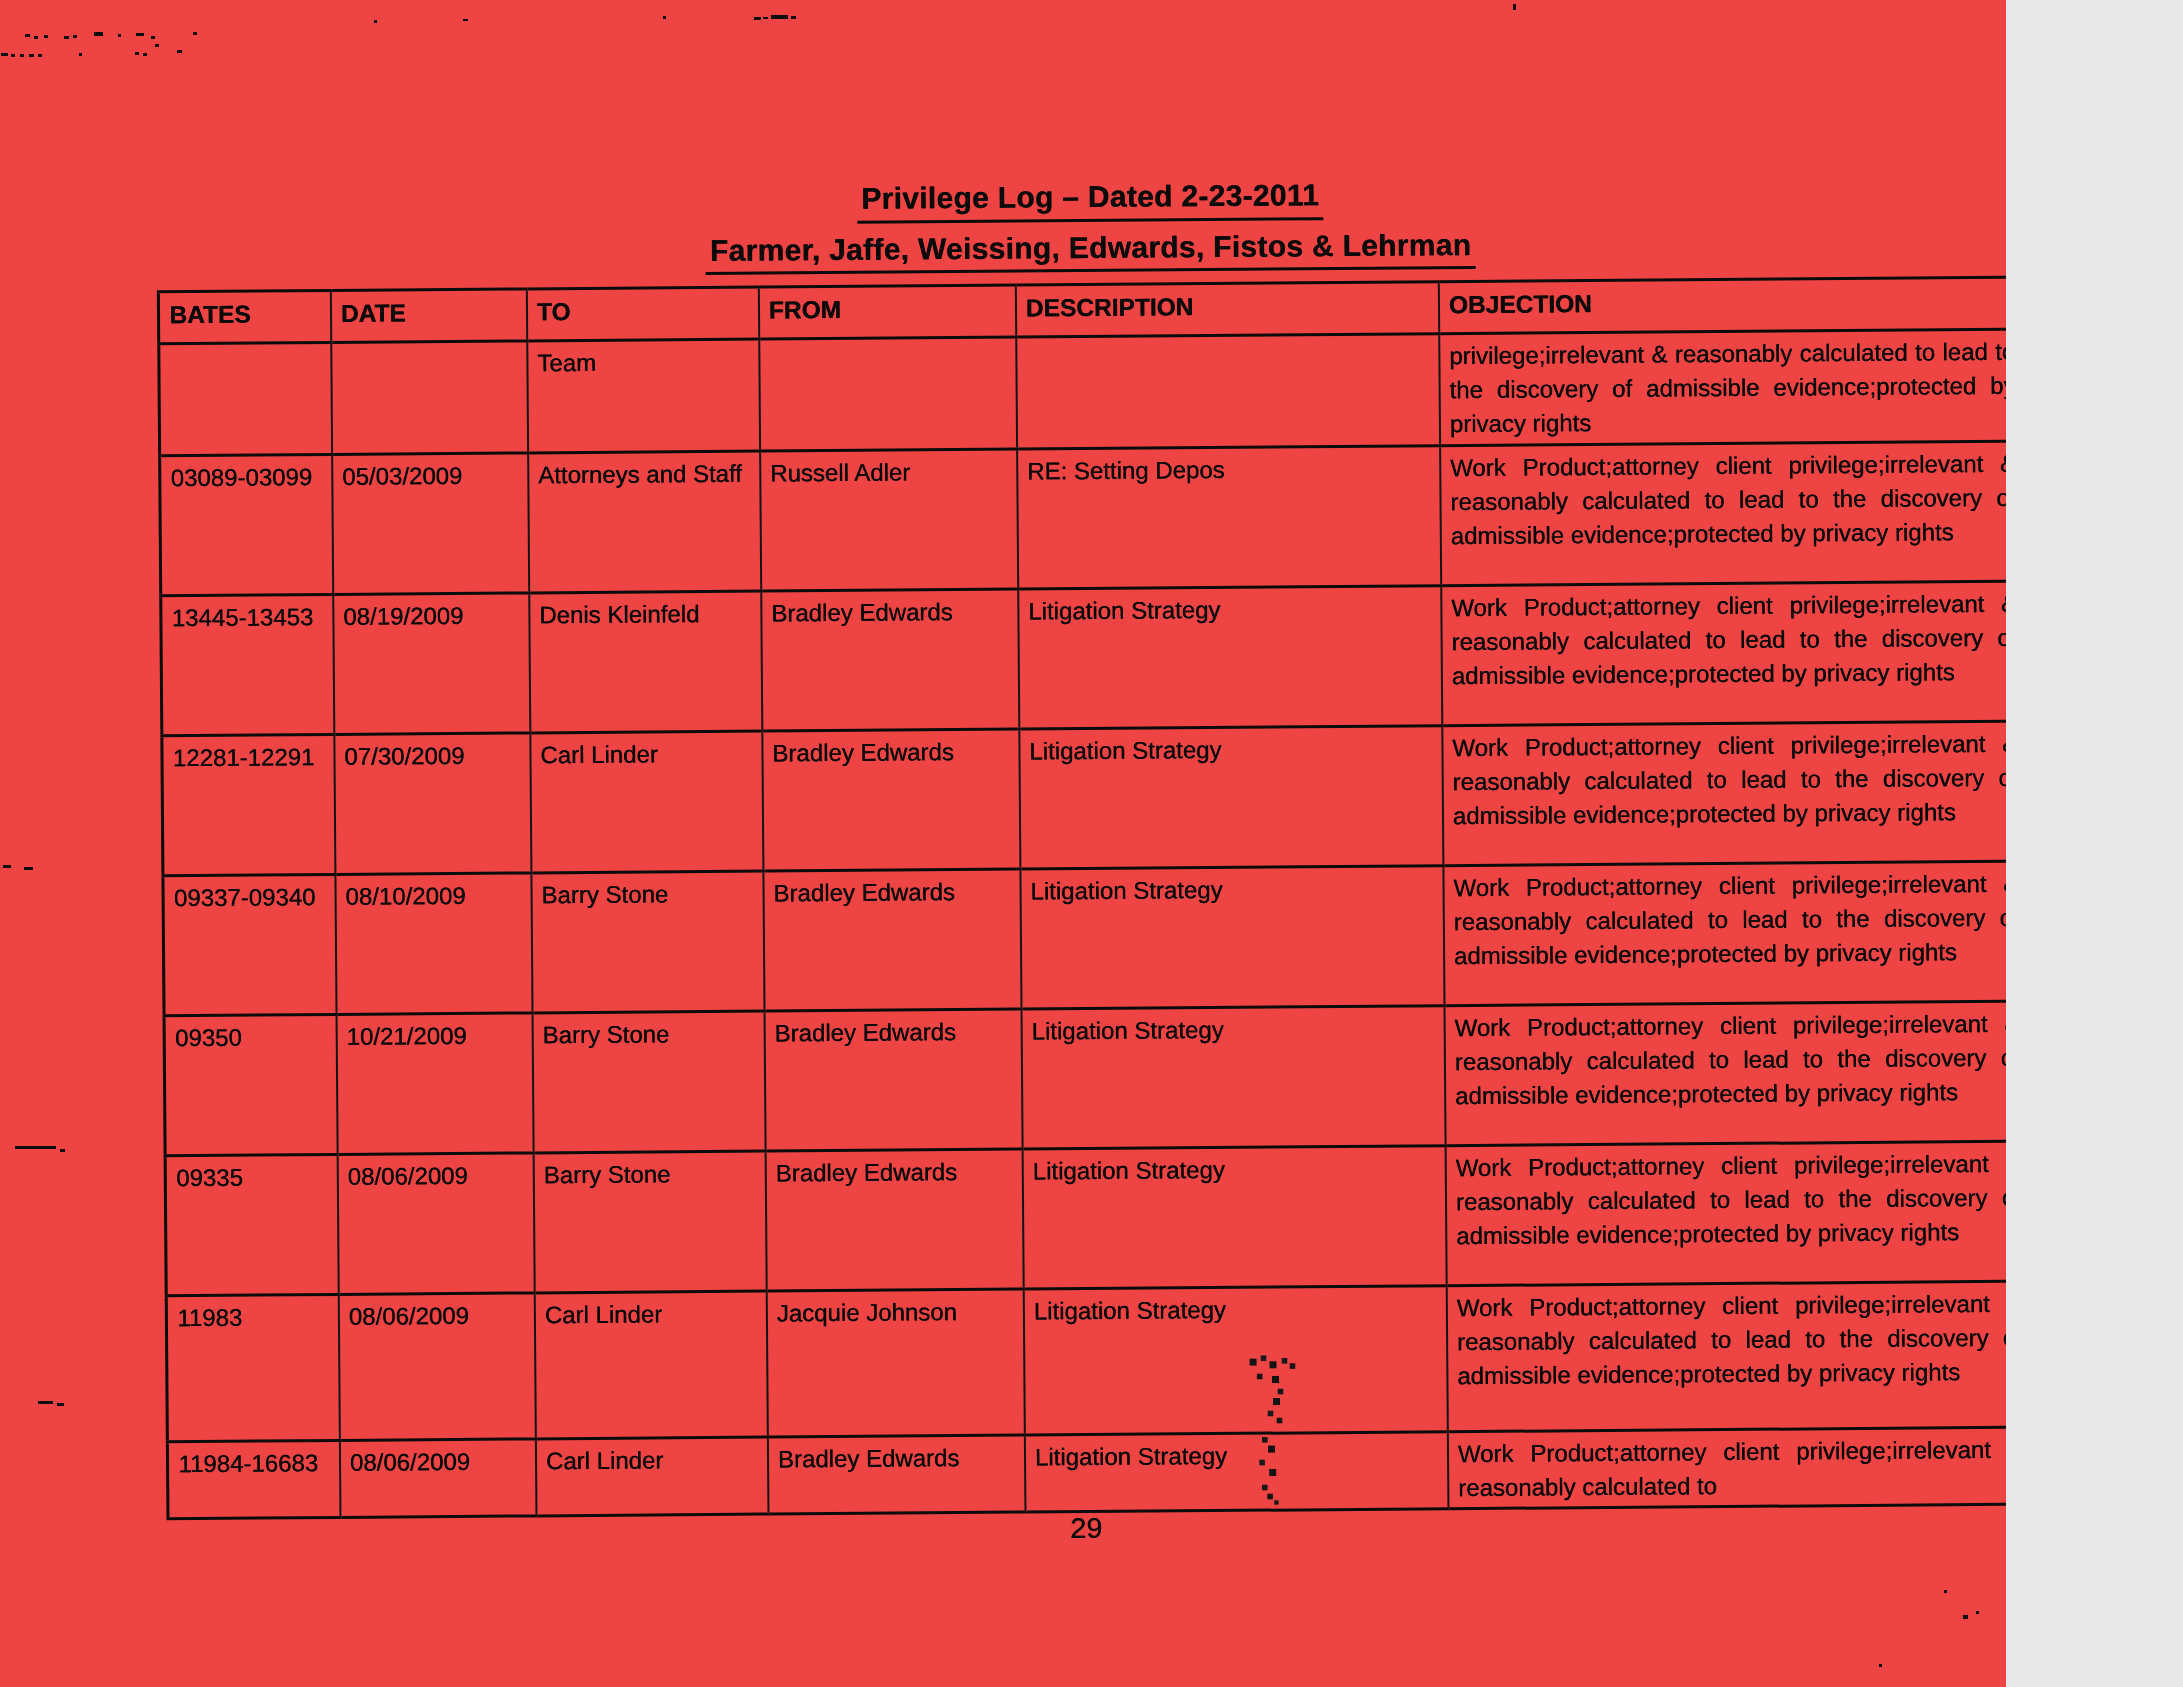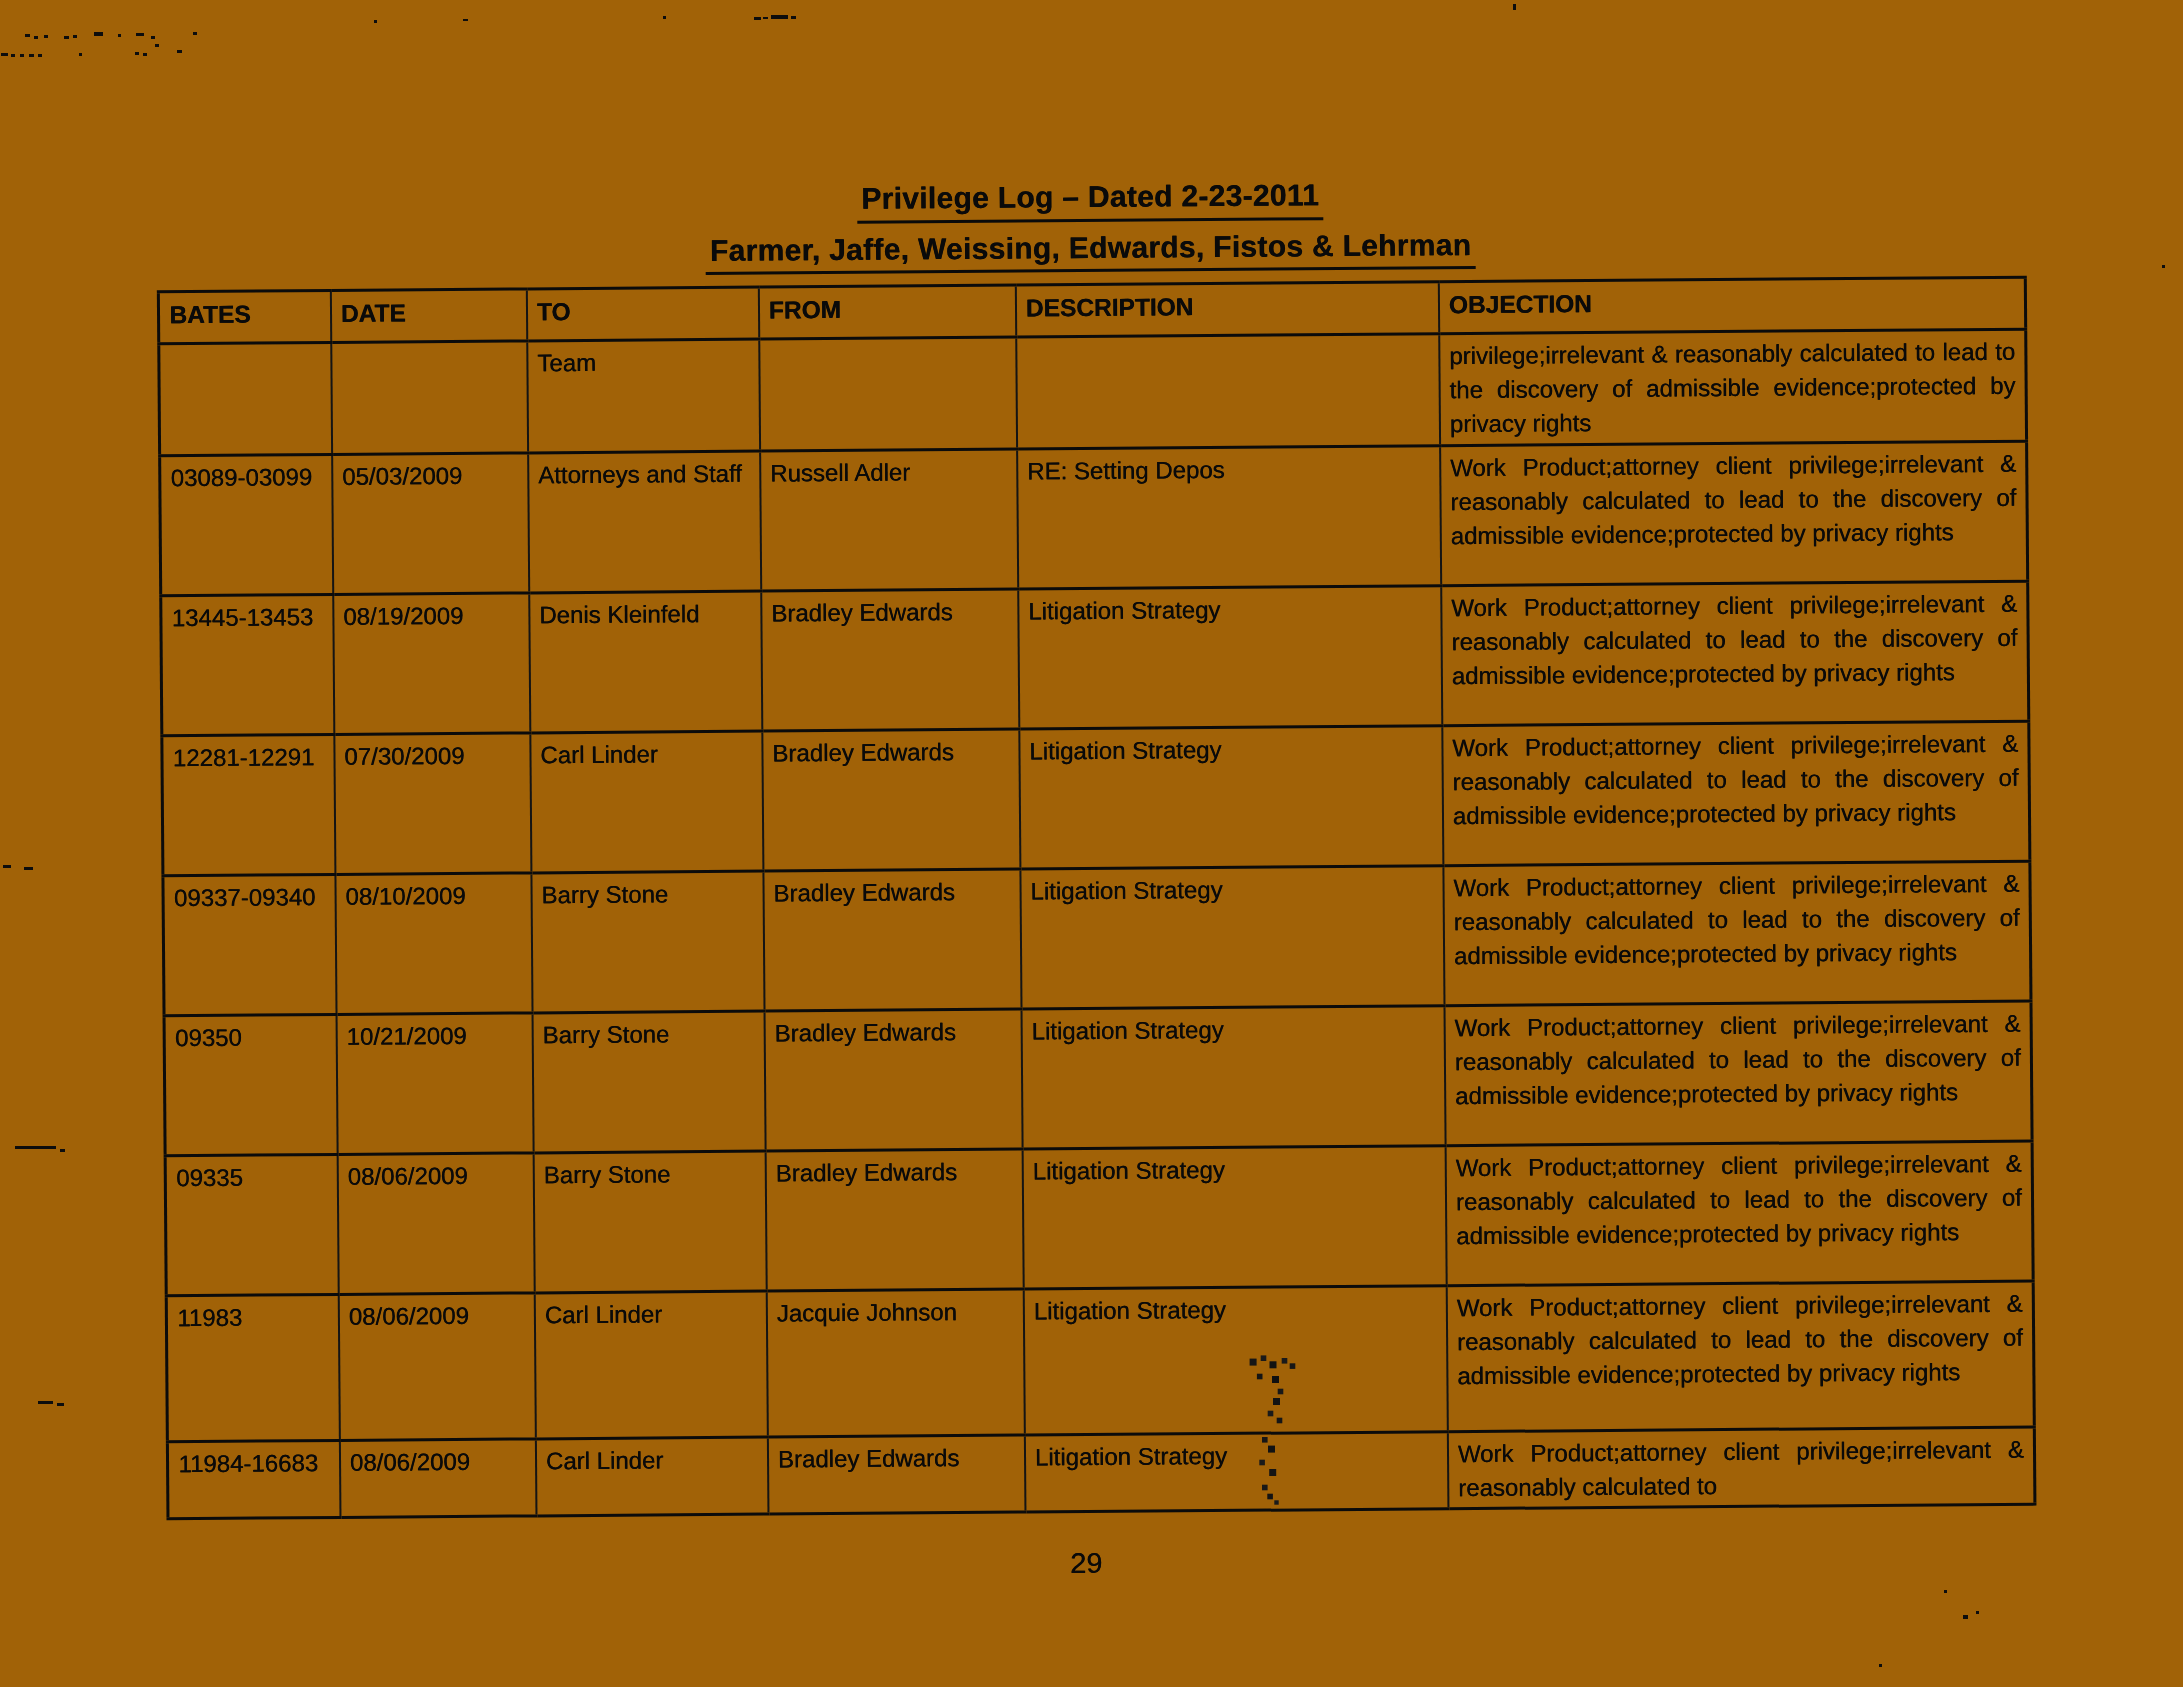--- a/index.html
+++ b/index.html
@@ -2,23 +2,23 @@
 <html style="font-size:10.6px"><head>
 <meta charset="utf-8">
 <style>
   html, body {
     margin: 0;
     padding: 0;
     background: #e8e8e8;
   }
   .sheet {
     position: relative;
-    width: 2183px;
+    width: 2006px;
     height: 1687px;
-    background: #a16207;
+    background: #ef4444;
     overflow: hidden;
     font-family: "Liberation Sans", "DejaVu Sans", sans-serif;
     color: #0a0a0a;
   }
   
   .skewed {
     position: absolute;
     left: 156px;
     top: 180px;
     width: 1868px;
@@ -69,21 +69,21 @@
   tbody tr.row-1, tbody tr.row-2, tbody tr.row-3, tbody tr.row-4,
   tbody tr.row-5, tbody tr.row-6 { height: 140px; }
   tbody tr.row-7 { height: 146px; }
   tbody tr.row-8 { height: 69px; }
 
   td.cell-objection, td.cell-to { text-align: justify; }
 
   .page-number {
     position: absolute;
     left: 1070px;
-    top: 1547px;
+    top: 1512px;
     font-size: 29px;
     font-weight: 400;
     text-shadow: 0.4px 0 0 #0a0a0a;
   }
 
   
   .noise { position: absolute; background: #0d0d0d; }
   .smudge { position: absolute; width: 3.3px; height: 3.3px; background: transparent; }
   .smudge.s1 {
     box-shadow:

